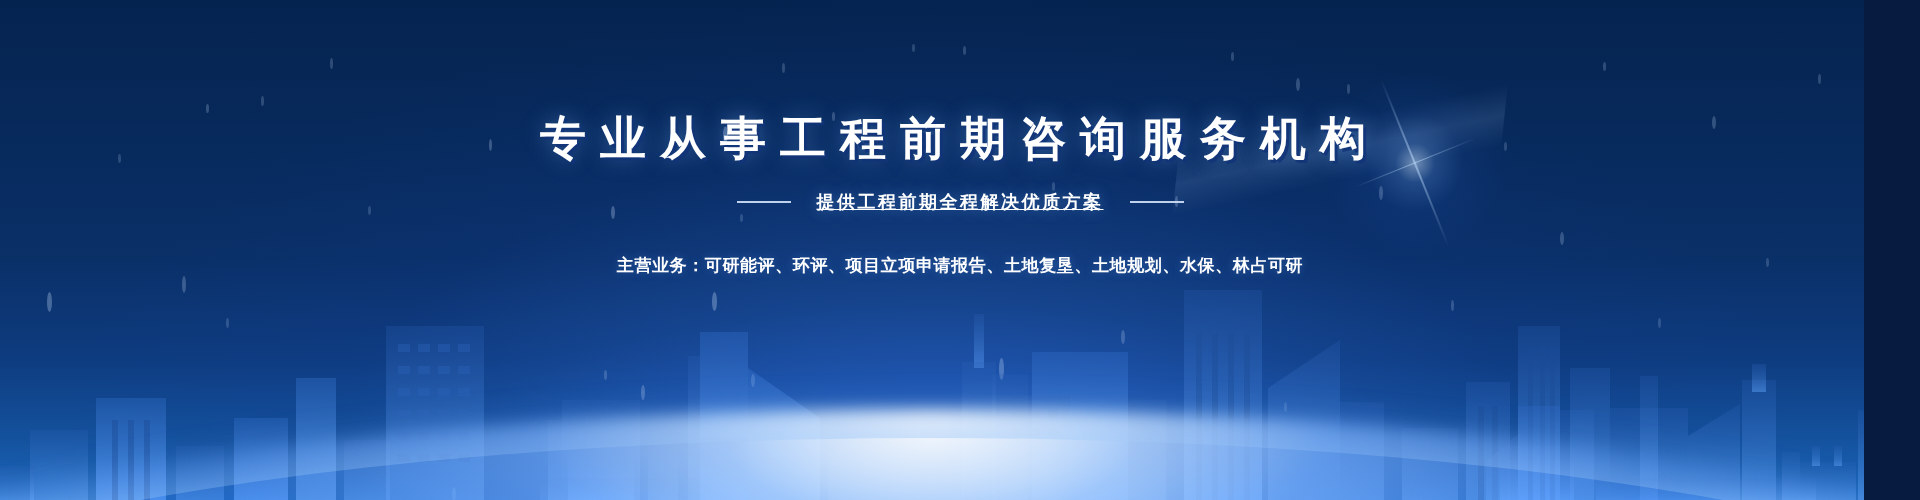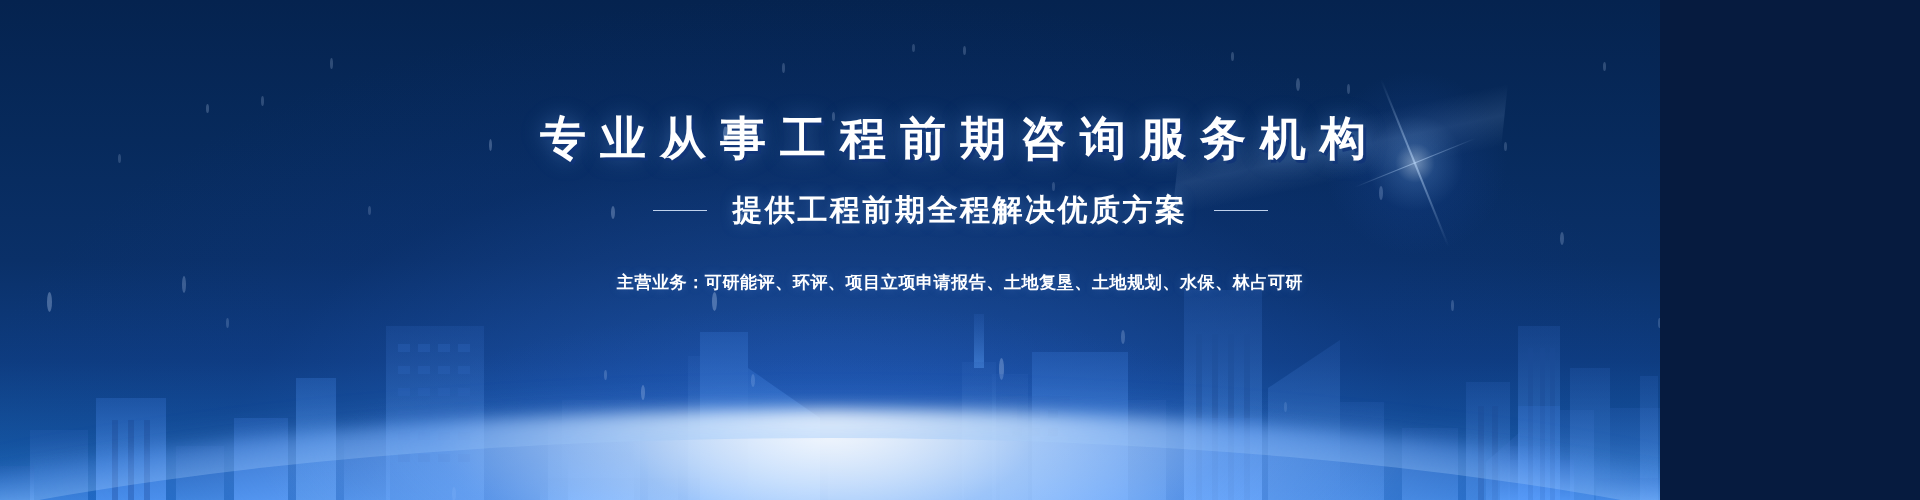--- a/index.html
+++ b/index.html
@@ -2,21 +2,21 @@
 <html><head>
 <meta charset="utf-8">
 <style>
   html, body {
     margin: 0;
     padding: 0;
     background: #061b3f;
   }
   #banner {
     position: relative;
-    width: 1660px;
+    width: 1864px;
     height: 500px;
     overflow: hidden;
     font-family: "Liberation Sans", "DejaVu Sans", sans-serif;
     background:
       radial-gradient(ellipse 900px 420px at 50% 118%, rgba(150,200,255,0.95) 0%, rgba(90,160,255,0.55) 22%, rgba(40,100,220,0.18) 45%, rgba(10,40,110,0) 68%),
       radial-gradient(ellipse 1100px 600px at 50% 95%, rgba(56,120,230,0.45) 0%, rgba(20,60,150,0.12) 55%, rgba(8,30,85,0) 80%),
       linear-gradient(180deg, #05234f 0%, #072a5c 28%, #0a3068 52%, #0e3c80 72%, #14529e 88%, #1c68bd 100%);
   }
 
   
@@ -104,26 +104,27 @@
   }
   .sub-row {
     margin-top: 20px;
     display: flex;
     align-items: center;
     justify-content: center;
     gap: 26px;
   }
   .rule { width: 54px; height: 1.5px; background: #cfdff7; opacity: 0.92; }
   .subtitle {
-    font-size: 30px;
+    font-size: 18px;
     font-weight: 700;
     letter-spacing: 2.5px;
     color: #ffffff;
     white-space: nowrap;
     text-shadow: 0 0 14px rgba(120,180,255,0.35);
+    text-decoration: underline;
   }
   .services {
     margin-top: 40px;
     font-size: 17px;
     font-weight: 700;
     letter-spacing: 0.6px;
     color: #ffffff;
     white-space: nowrap;
     text-shadow: 0 0 10px rgba(110,170,255,0.30);
   }

